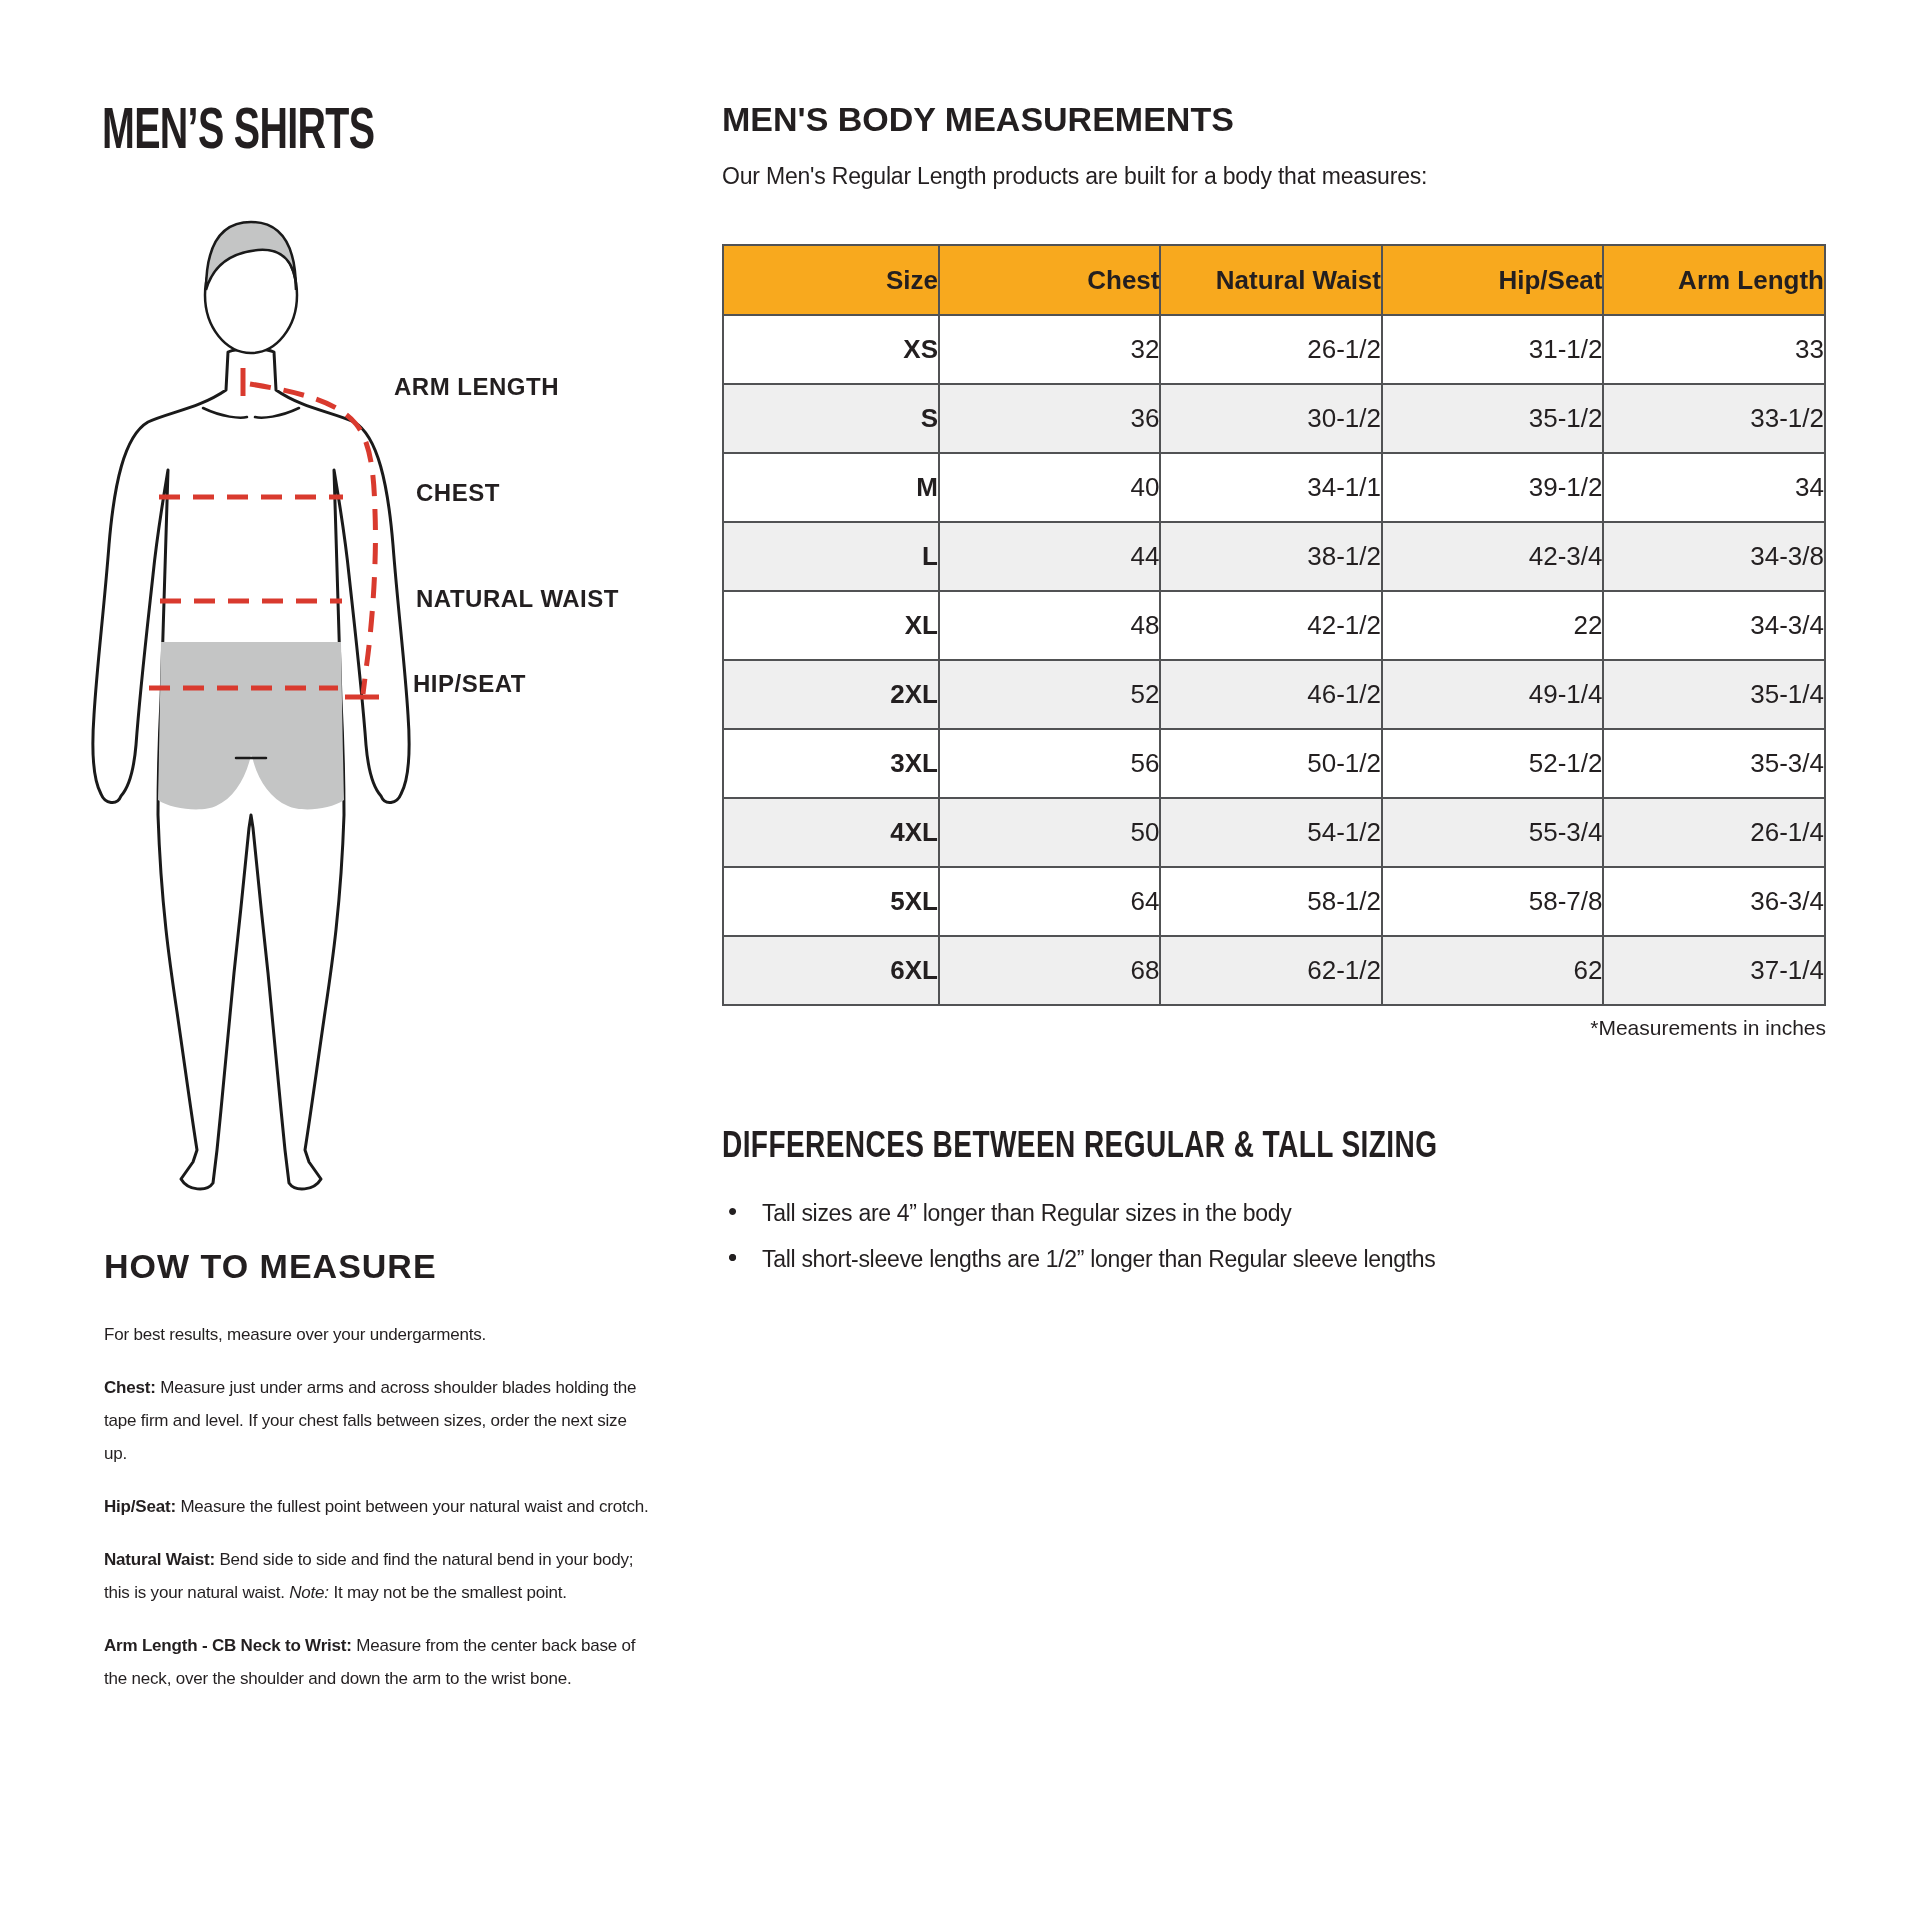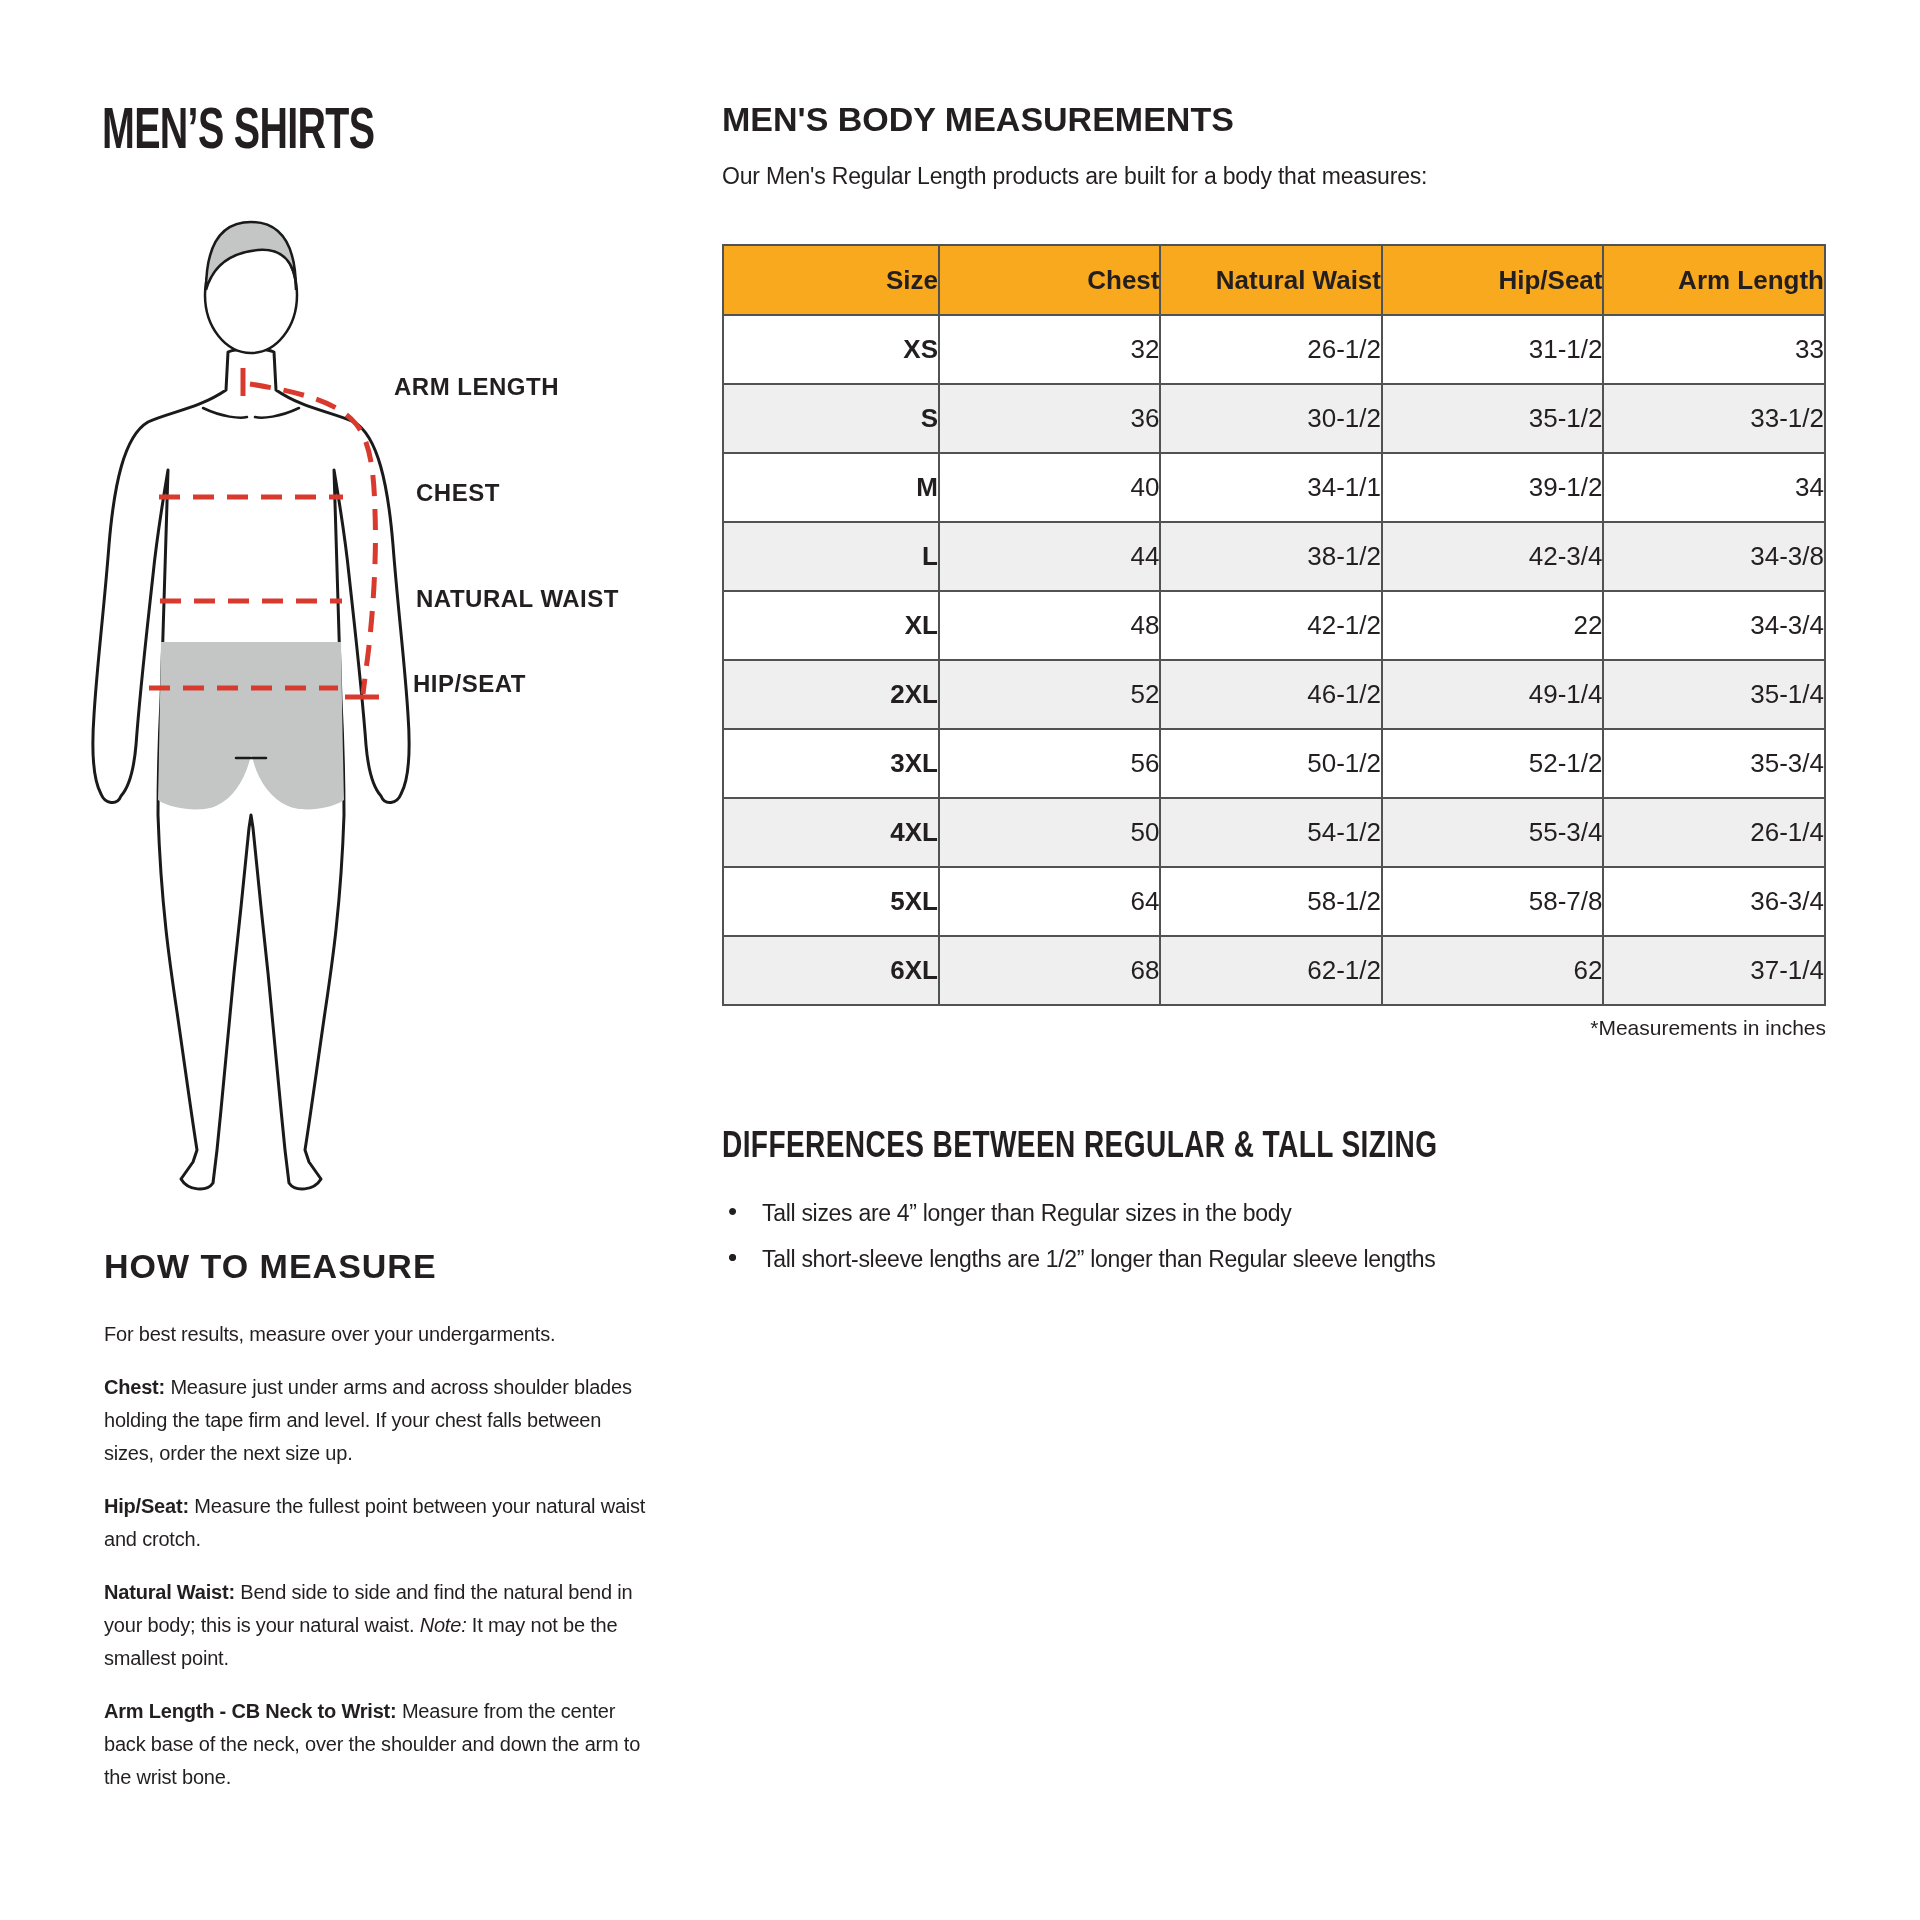--- a/index.html
+++ b/index.html
@@ -44,21 +44,21 @@
   table.sizes td:first-child{font-weight:bold;}
   col.c0{width:19.6%;} col.c1,col.c2,col.c3,col.c4{width:20.1%;}
 
   .note{position:absolute;left:722px;top:1016px;width:1104px;text-align:right;font-size:21px;}
 
   .bullets{position:absolute;left:726px;top:1198px;list-style:none;width:960px;}
   .bullets li{position:relative;padding-left:36px;font-size:23px;letter-spacing:-.3px;line-height:30px;margin-bottom:16px;white-space:nowrap;}
   .bullets .dot{position:absolute;left:2px;top:-2px;font-size:26px;}
 
   .howto{position:absolute;left:104px;top:1318px;width:548px;}
-  .howto p{font-size:20px;line-height:33px;letter-spacing:-.2px;margin-bottom:20px;}
+  .howto p{font-size:17px;line-height:33px;letter-spacing:-.2px;margin-bottom:20px;}
   .howto .b{font-weight:bold;}
   .howto .i{font-style:italic;}
 </style>
 </head>
 <body>
 
 <div class="page">
 
   <h1 class="title">MEN’S SHIRTS</h1>
 

